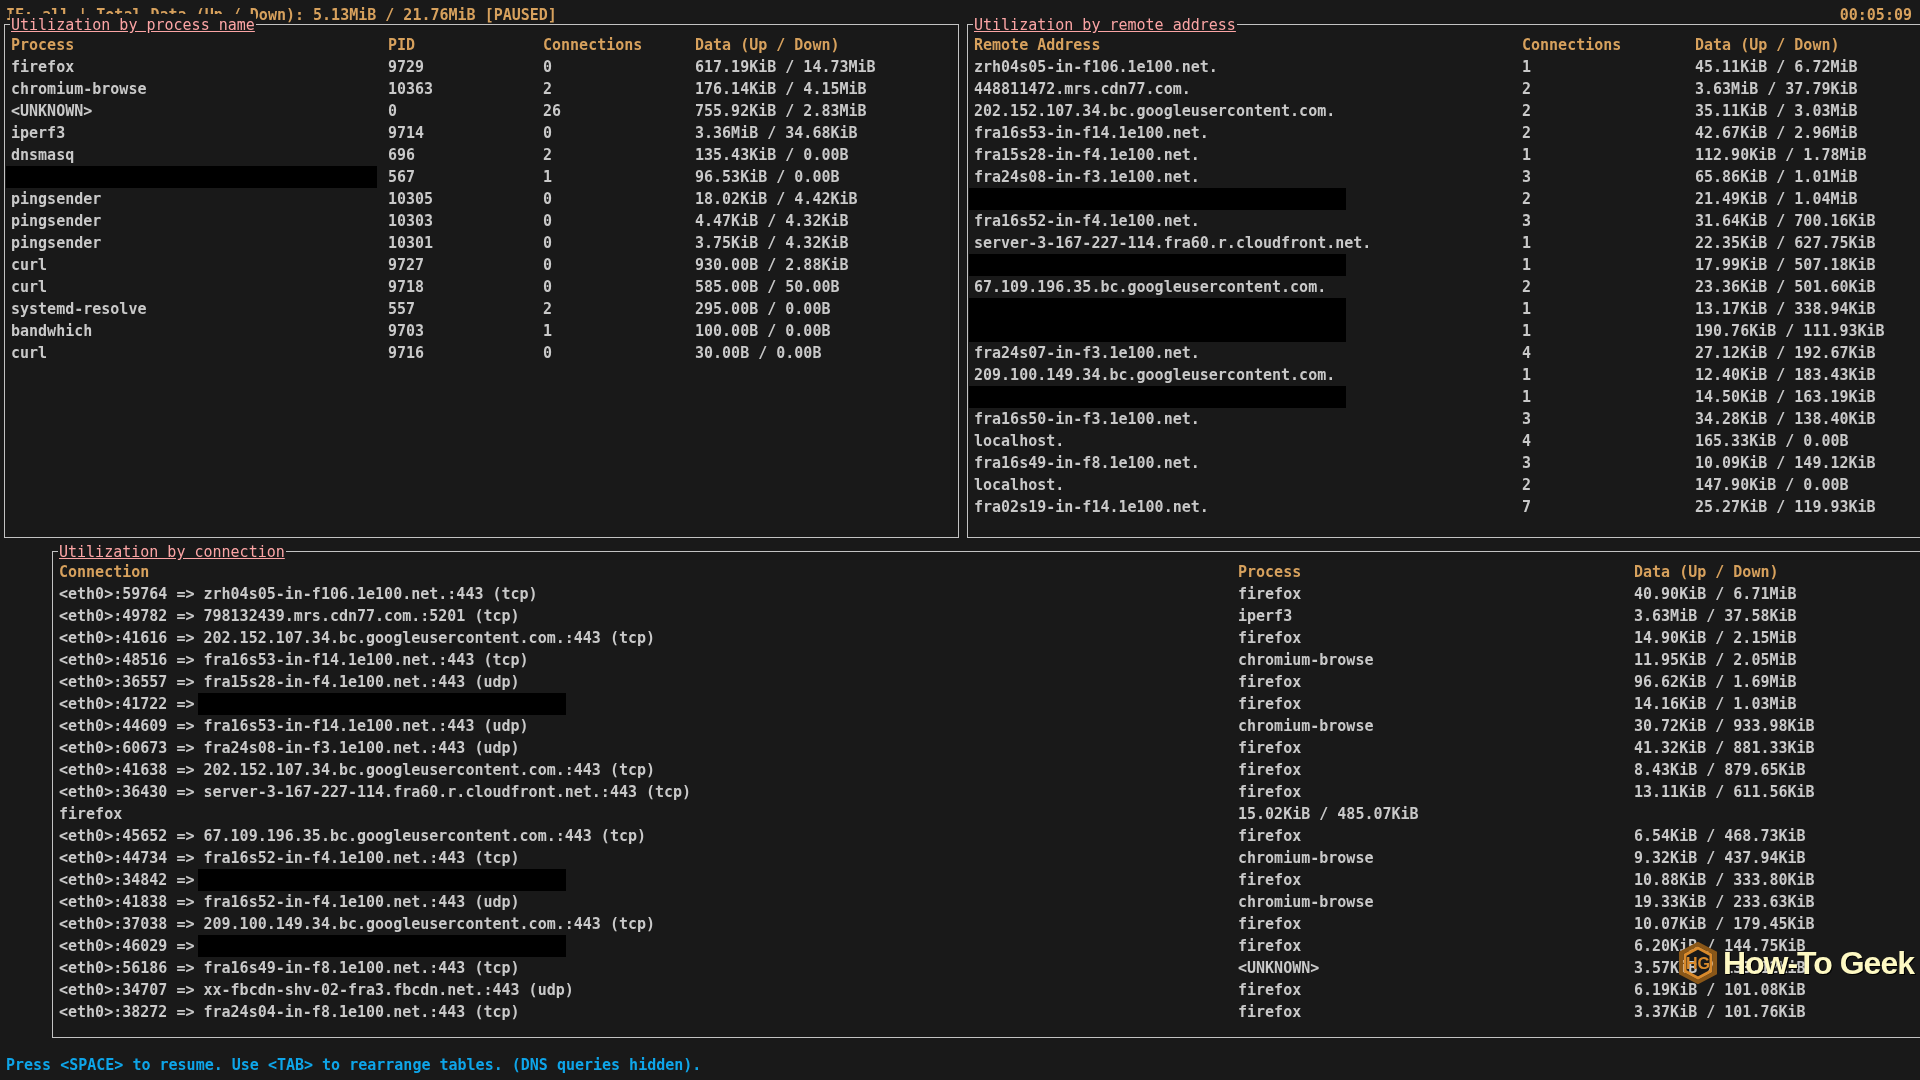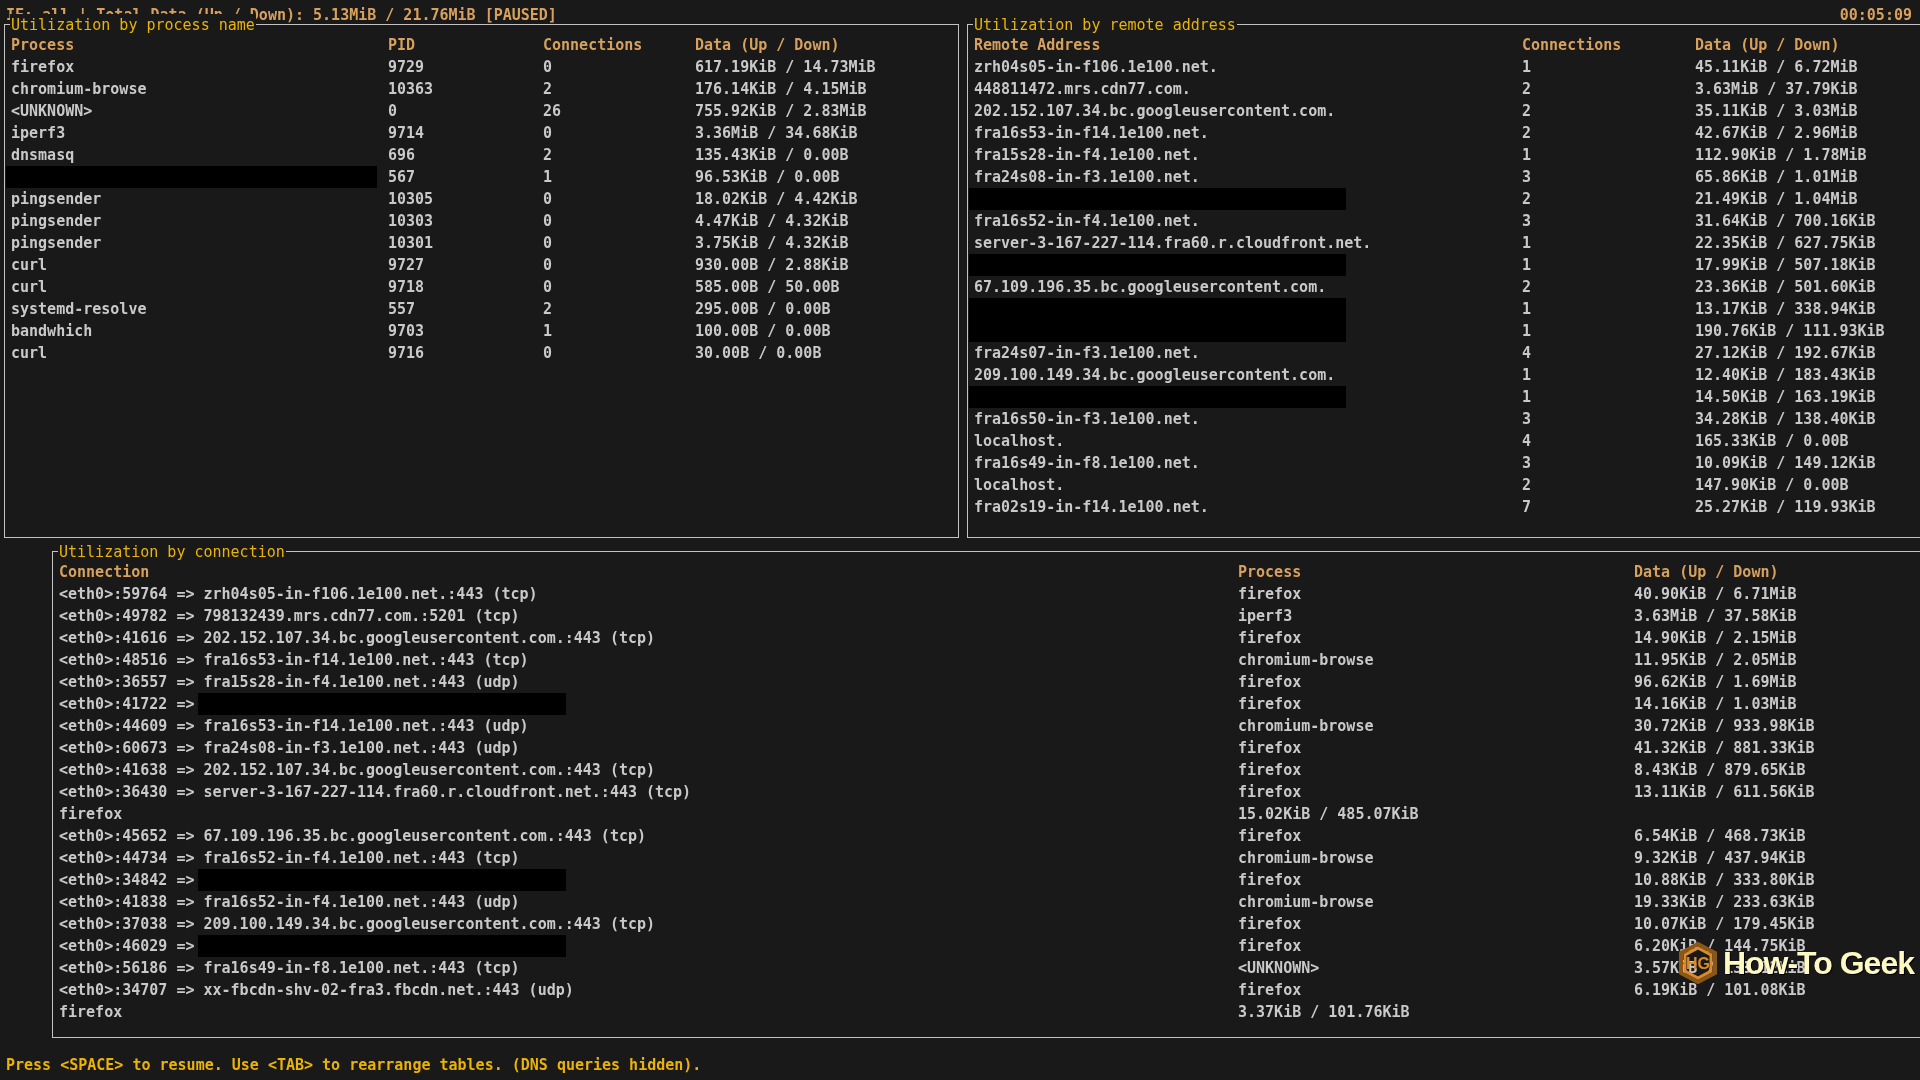--- a/index.html
+++ b/index.html
@@ -21,21 +21,21 @@
 
   
   .panel {
     position:absolute;
     border:1px solid #c3c3c3;
     background:#191919;
   }
   .panel-title {
     position:absolute; top:-11px; left:5px;
     background:#191919; padding:0 1px;
-    color:#eab308; line-height:22px; height:22px;
+    color:#fca5a5; line-height:22px; height:22px;text-decoration:underline;
   }
   .panel-process   { left:4px;   top:24px;  width:955px;  height:514px; }
   .panel-remote    { left:967px; top:24px;  width:1119px;  height:514px; }
   .panel-connection{ left:4px;   top:551px; width:1910px; height:487px;margin-left:48px; }
 
   .tablebody { padding-top:9px; }
   .grid { display:grid; padding-left:6px; height:22px; line-height:22px;
           position:relative; white-space:pre;font-weight:bold; }
   .grid span { overflow:hidden; }
   .grid-process    { grid-template-columns:377px 155px 152px 1fr; }
@@ -44,21 +44,21 @@
   .hdr span { color:#d7a15d; }
 
   .redact { position:absolute; top:0; height:22px; background:#000; }
   .panel-process    .redact { left:1px;   width:371px; }
   .panel-remote     .redact { left:1px;   width:377px; }
   .panel-connection .redact { left:145px; width:368px; }
 
   
   .footer {
     position:absolute; left:6px; top:1054px; height:22px; line-height:22px;
-    color:#eab308; font-weight:bold;
+    color:#0ea5e9; font-weight:bold;
   }
 
   
   .watermark {
     position:absolute; right:6px; top:940px; height:46px;
     display:flex; align-items:center; gap:4px;
     font-family:"Liberation Sans", sans-serif;
   }
   .watermark .wm-text {
     color:#fef9c3; font-weight:bold; font-size:32px; letter-spacing:-1px;
@@ -158,21 +158,21 @@
           <div class="grid row grid-connection"><span>&lt;eth0&gt;:36430 =&gt; server-3-167-227-114.fra60.r.cloudfront.net.:443 (tcp)</span><span>firefox</span><span>13.11KiB / 611.56KiB</span></div>
           <div class="grid row grid-connection"><span>firefox</span><span>15.02KiB / 485.07KiB</span></div>
           <div class="grid row grid-connection"><span>&lt;eth0&gt;:45652 =&gt; 67.109.196.35.bc.googleusercontent.com.:443 (tcp)</span><span>firefox</span><span>6.54KiB / 468.73KiB</span></div>
           <div class="grid row grid-connection"><span>&lt;eth0&gt;:44734 =&gt; fra16s52-in-f4.1e100.net.:443 (tcp)</span><span>chromium-browse</span><span>9.32KiB / 437.94KiB</span></div>
           <div class="grid row grid-connection"><span>&lt;eth0&gt;:34842 =&gt;</span><span>firefox</span><span>10.88KiB / 333.80KiB</span><span class="redact"></span></div>
           <div class="grid row grid-connection"><span>&lt;eth0&gt;:41838 =&gt; fra16s52-in-f4.1e100.net.:443 (udp)</span><span>chromium-browse</span><span>19.33KiB / 233.63KiB</span></div>
           <div class="grid row grid-connection"><span>&lt;eth0&gt;:37038 =&gt; 209.100.149.34.bc.googleusercontent.com.:443 (tcp)</span><span>firefox</span><span>10.07KiB / 179.45KiB</span></div>
           <div class="grid row grid-connection"><span>&lt;eth0&gt;:46029 =&gt;</span><span>firefox</span><span>6.20KiB / 144.75KiB</span><span class="redact"></span></div>
           <div class="grid row grid-connection"><span>&lt;eth0&gt;:56186 =&gt; fra16s49-in-f8.1e100.net.:443 (tcp)</span><span>&lt;UNKNOWN&gt;</span><span>3.57KiB / 133.12KiB</span></div>
           <div class="grid row grid-connection"><span>&lt;eth0&gt;:34707 =&gt; xx-fbcdn-shv-02-fra3.fbcdn.net.:443 (udp)</span><span>firefox</span><span>6.19KiB / 101.08KiB</span></div>
-          <div class="grid row grid-connection"><span>firefox</span><span>3.37KiB / 101.76KiB</span></div>
+          <div class="grid row grid-connection"><span>&lt;eth0&gt;:38272 =&gt; fra24s04-in-f8.1e100.net.:443 (tcp)</span><span>firefox</span><span>3.37KiB / 101.76KiB</span></div>
         </div>
     </div>
   </section>
 
   <div class="footer">Press &lt;SPACE&gt; to resume. Use &lt;TAB&gt; to rearrange tables. (DNS queries hidden).</div>
 
   <div class="watermark">
     <svg width="42" height="42" viewBox="0 0 42 42" aria-hidden="true">
       <polygon points="21,2 38,11 38,31 21,40 4,31 4,11" fill="none" stroke="#8a5718" stroke-width="4"></polygon>
       <polygon points="21,6 34,13 34,29 21,36 8,29 8,13" fill="none" stroke="#d98a2b" stroke-width="3"></polygon>

